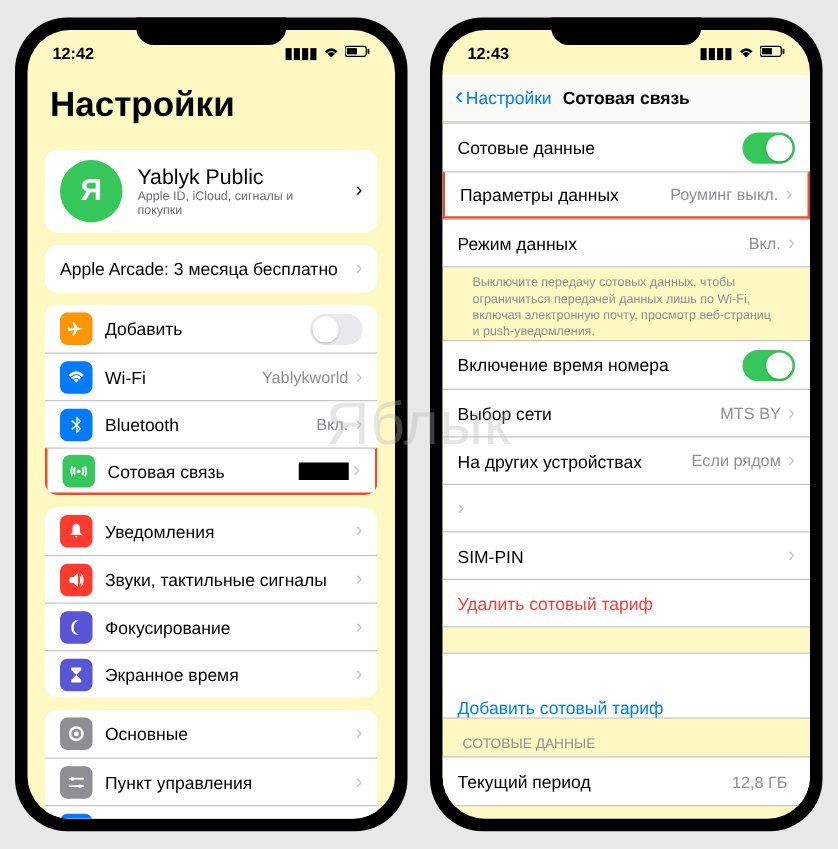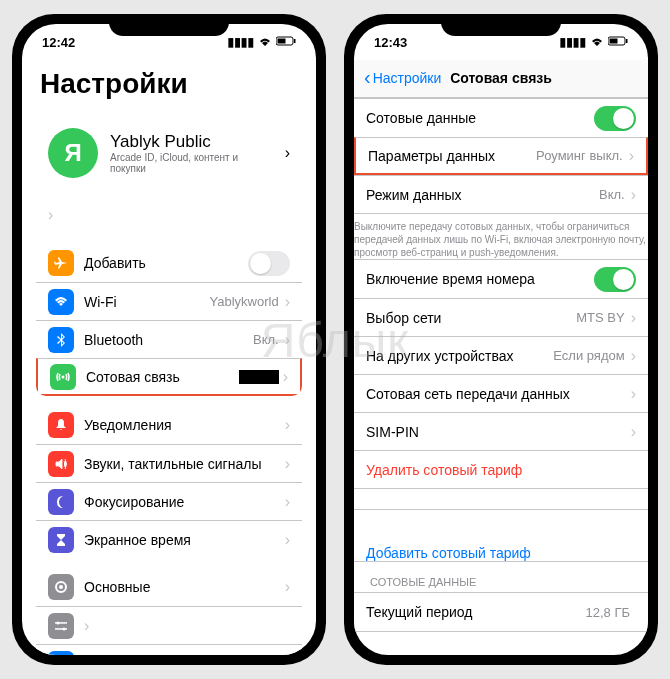--- a/index.html
+++ b/index.html
@@ -1,18 +1,18 @@
 <!DOCTYPE html>
 <html><head>
 <meta charset="utf-8">
 <style>
   * { box-sizing: border-box; margin: 0; padding: 0; }
   body { background: #e8e8e8; font-family: -apple-system, "Helvetica Neue", Arial, sans-serif; width: 670px; height: 679px; display: flex; gap: 18px; padding: 14px 12px; }
   .phone { flex: 1; background: #000; border-radius: 42px; padding: 10px; position: relative; }
-  .screen { background: #ffffff; border-radius: 34px; width: 100%; height: 100%; overflow: hidden; display: flex; flex-direction: column; position: relative; }
+  .screen { background: #fef9c3; border-radius: 34px; width: 100%; height: 100%; overflow: hidden; display: flex; flex-direction: column; position: relative; }
   .notch { position: absolute; top: 0; left: 50%; transform: translateX(-50%); width: 120px; height: 22px; background: #000; border-radius: 0 0 14px 14px; z-index: 10; }
   .status { height: 36px; display: flex; justify-content: space-between; align-items: center; padding: 0 20px; font-size: 13px; font-weight: 600; color: #000; }
   .status-icons { display: flex; gap: 4px; align-items: center; font-size: 12px; }
   .content { flex: 1; overflow: hidden; }
   .big-title { font-size: 28px; font-weight: 700; color: #000; padding: 8px 18px 10px; }
   .nav-header { background: rgba(249,249,249,0.94); border-bottom: 0.5px solid #c6c6c8; padding: 6px 10px 8px; display: flex; align-items: center; position: relative; }
   .back { color: #007aff; font-size: 14px; display: flex; align-items: center; gap: 2px; }
   .nav-title { position: absolute; left: 50%; transform: translateX(-50%); font-size: 14px; font-weight: 600; }
   .group { background: #fff; margin: 10px 14px 0; border-radius: 10px; overflow: hidden; }
   .group-flat { background: #fff; border-top: 0.5px solid #c6c6c8; border-bottom: 0.5px solid #c6c6c8; }
@@ -27,21 +27,21 @@
   .avatar { width: 50px; height: 50px; border-radius: 50%; background: #35c759; display: flex; align-items: center; justify-content: center; color: #fff; font-size: 24px; font-weight: 600; }
   .profile-name { font-size: 17px; color: #000; }
   .profile-sub { font-size: 10px; color: #6d6d72; }
   .toggle { width: 42px; height: 25px; border-radius: 13px; position: relative; flex-shrink: 0; }
   .toggle.on { background: #35c759; }
   .toggle.off { background: #e9e9eb; }
   .toggle::after { content: ""; width: 21px; height: 21px; background: #fff; border-radius: 50%; position: absolute; top: 2px; box-shadow: 0 1px 2px rgba(0,0,0,0.2); }
   .toggle.on::after { right: 2px; }
   .toggle.off::after { left: 2px; }
   .hl { border: 2px solid #e94f2e; }
-  .footer-note { font-size: 10px; color: #8e8e93; padding: 6px 0 0; line-height: 1.3; }
+  .footer-note { font-size: 10px; color: #8e8e93; padding: 6px 24px 0; line-height: 1.3; }
   .section-title { font-size: 11px; color: #8e8e93; padding: 14px 16px 4px; text-transform: uppercase; }
   .danger { color: #ff3b30 !important; }
   .link { color: #007aff !important; margin-top: 35px; }
   .blackbox { background: #000; width: 40px; height: 14px; margin-right: 4px; }
   .watermark { position: absolute; top: 50%; left: 50%; transform: translate(-50%, -50%); font-size: 48px; color: rgba(180,180,180,0.35); font-weight: 400; pointer-events: none; z-index: 5; letter-spacing: 1px;}
 </style>
 </head>
 <body>
 
 <div class="watermark">Яблык</div>
@@ -68,28 +68,29 @@
       </span>
     </div>
     <div class="content">
       <div class="big-title">Настройки</div>
 
       <div class="group">
         <div class="profile-row">
           <div class="avatar">Я</div>
           <div style="flex:1">
             <div class="profile-name">Yablyk Public</div>
-            <div class="profile-sub">Arcade ID, iCloud, контент и покупки</div>
+            <div class="profile-sub">Apple ID, iCloud, сигналы и покупки</div>
           </div>
           <span class="chev">›</span>
         </div>
       </div>
 
       <div class="group">
         <div class="row">
+            <span class="lbl">Apple Arcade: 3 месяца бесплатно</span>
             <span class="chev">›</span>
           </div>
       </div>
 
       <div class="group">
         <div class="row">
           <div class="row-icon" style="background:#ff9500">
               <svg viewBox="0 0 16 16">
                 <path d="M14 8 L9 7 L6 2 L5 3 L6.5 7 L3 8 L2 6.5 L1 7 L2 10 L6.5 9 L5 13 L6 14 L9 9 Z" fill="#fff"></path>
               </svg>
@@ -182,20 +183,21 @@
         </div>
         <div class="row">
           <div class="row-icon" style="background:#8e8e93">
               <svg viewBox="0 0 16 16">
                 <circle cx="5" cy="5" r="1.5" fill="#fff"></circle>
                 <rect x="2" y="4.2" width="12" height="1.5" fill="#fff"></rect>
                 <circle cx="11" cy="11" r="1.5" fill="#fff"></circle>
                 <rect x="2" y="10.2" width="12" height="1.5" fill="#fff"></rect>
               </svg>
             </div>
+          <span class="lbl">Пункт управления</span>
           <span class="chev">›</span>
         </div>
         <div class="row">
           <div class="row-icon" style="background:#007aff"></div>
 
           <span class="chev">›</span>
         </div>
       </div>
     </div>
   </div>
@@ -253,21 +255,20 @@
           <span class="lbl">Выбор сети</span>
           <span class="val">MTS BY</span>
           <span class="chev">›</span>
         </div>
         <div class="row">
           <span class="lbl">На других устройствах</span>
           <span class="val">Если рядом</span>
           <span class="chev">›</span>
         </div>
         <div class="row">
-          <span class="lbl">Сотовая сеть передачи данных</span>
           <span class="chev">›</span>
         </div>
         <div class="row">
           <span class="lbl">SIM-PIN</span>
           <span class="chev">›</span>
         </div>
         <div class="row">
           <span class="lbl danger">Удалить сотовый тариф</span>
         </div>
       </div>

